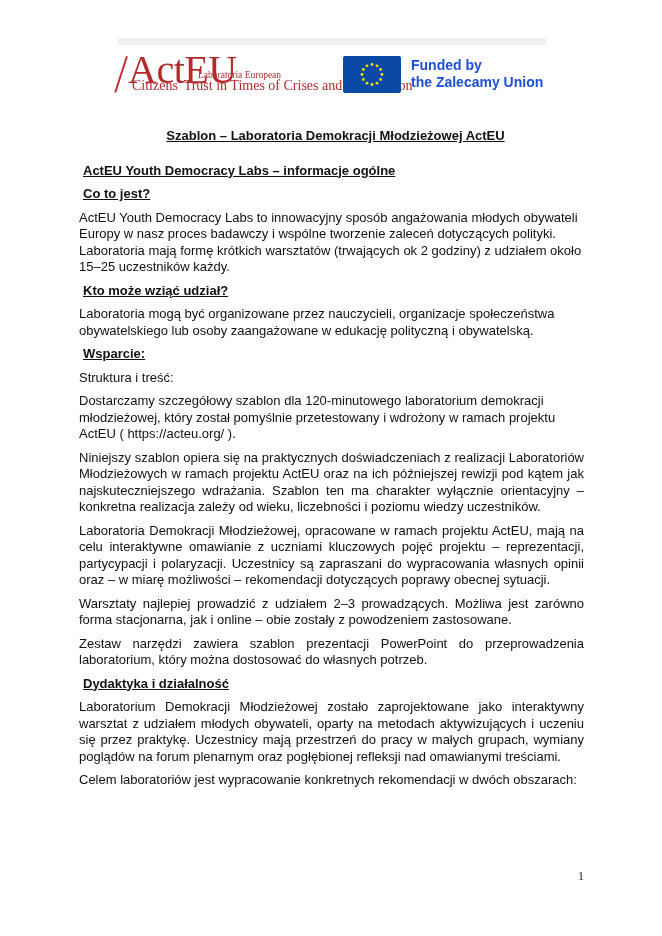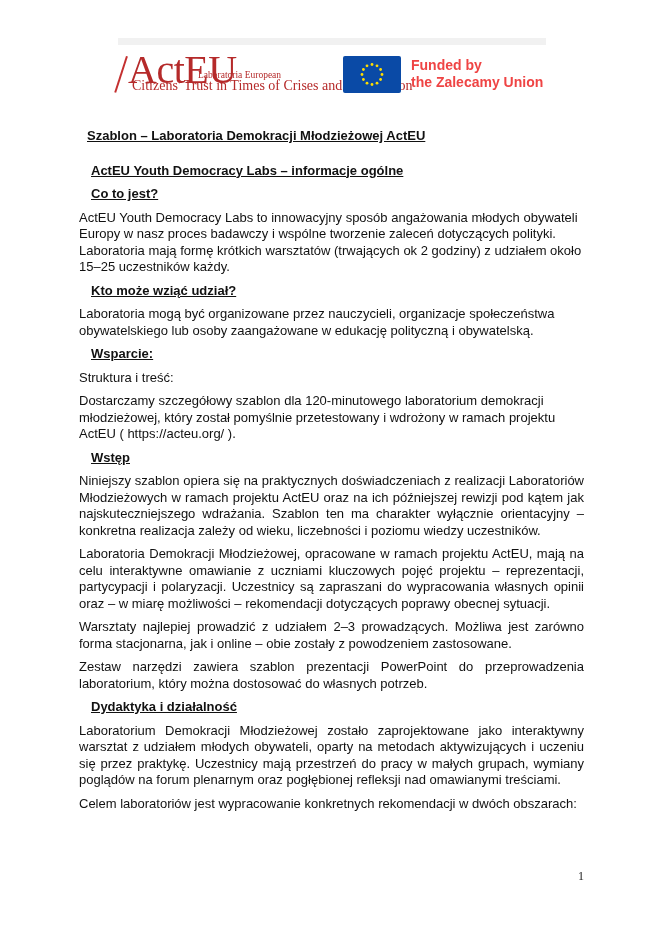--- a/index.html
+++ b/index.html
@@ -83,45 +83,46 @@
       position: absolute;
       left: 0;
       top: 0;
     }
     .eu-funded {
       position: absolute;
       left: 411px;
       top: 57px;
       font-size: 14px;
       font-weight: bold;
-      color: #ef4444;
+      color: #1d4ed8;
       line-height: 17px;
       white-space: nowrap;
     }
     
     .content {
       position: absolute;
       left: 79px;
       top: 128px;
       width: 505px;
       font-size: 13px;
       line-height: 16.5px;
     }
     .doc-title {
+      text-align: center;
       font-weight: bold;
       text-decoration: underline;
       font-size: 13px;
       margin: 0 0 18px 0;
       padding-left: 8px;
     }
     h2 {
       font-size: 13px;
       font-weight: bold;
       text-decoration: underline;
-      margin: 0 0 7px 12px;
+      margin: 0 0 7px 4px;
       line-height: 16.5px;
     }
     p {
       margin: 0 0 7px 0;
     }
     p.justify {
       text-align: justify;
     }
     .page-number {
       position: absolute;
@@ -175,21 +176,20 @@
   <h2>Co to jest?</h2>
   <p>ActEU Youth Democracy Labs to innowacyjny sposób angażowania młodych obywateli Europy w nasz proces badawczy i wspólne tworzenie zaleceń dotyczących polityki. Laboratoria mają formę krótkich warsztatów (trwających ok 2 godziny) z udziałem około 15–25 uczestników każdy.</p>
 
   <h2>Kto może wziąć udział?</h2>
   <p>Laboratoria mogą być organizowane przez nauczycieli, organizacje społeczeństwa obywatelskiego lub osoby zaangażowane w edukację polityczną i obywatelską.</p>
 
   <h2>Wsparcie:</h2>
   <p>Struktura i treść:</p>
   <p>Dostarczamy szczegółowy szablon dla 120-minutowego laboratorium demokracji młodzieżowej, który został pomyślnie przetestowany i wdrożony w ramach projektu ActEU ( https://acteu.org/ ).</p>
 
-  <h2>Wstęp</h2>
   <p class="justify">Niniejszy szablon opiera się na praktycznych doświadczeniach z realizacji Laboratoriów Młodzieżowych w ramach projektu ActEU oraz na ich późniejszej rewizji pod kątem jak najskuteczniejszego wdrażania. Szablon ten ma charakter wyłącznie orientacyjny – konkretna realizacja zależy od wieku, liczebności i poziomu wiedzy uczestników.</p>
   <p class="justify">Laboratoria Demokracji Młodzieżowej, opracowane w ramach projektu ActEU, mają na celu interaktywne omawianie z uczniami kluczowych pojęć projektu – reprezentacji, partycypacji i polaryzacji. Uczestnicy są zapraszani do wypracowania własnych opinii oraz – w miarę możliwości – rekomendacji dotyczących poprawy obecnej sytuacji.</p>
   <p class="justify">Warsztaty najlepiej prowadzić z udziałem 2–3 prowadzących. Możliwa jest zarówno forma stacjonarna, jak i online – obie zostały z powodzeniem zastosowane.</p>
   <p class="justify">Zestaw narzędzi zawiera szablon prezentacji PowerPoint do przeprowadzenia laboratorium, który można dostosować do własnych potrzeb.</p>
 
   <h2>Dydaktyka i działalność</h2>
   <p class="justify">Laboratorium Demokracji Młodzieżowej zostało zaprojektowane jako interaktywny warsztat z udziałem młodych obywateli, oparty na metodach aktywizujących i uczeniu się przez praktykę. Uczestnicy mają przestrzeń do pracy w małych grupach, wymiany poglądów na forum plenarnym oraz pogłębionej refleksji nad omawianymi treściami.</p>
   <p>Celem laboratoriów jest wypracowanie konkretnych rekomendacji w dwóch obszarach:</p>
 </div>
 

